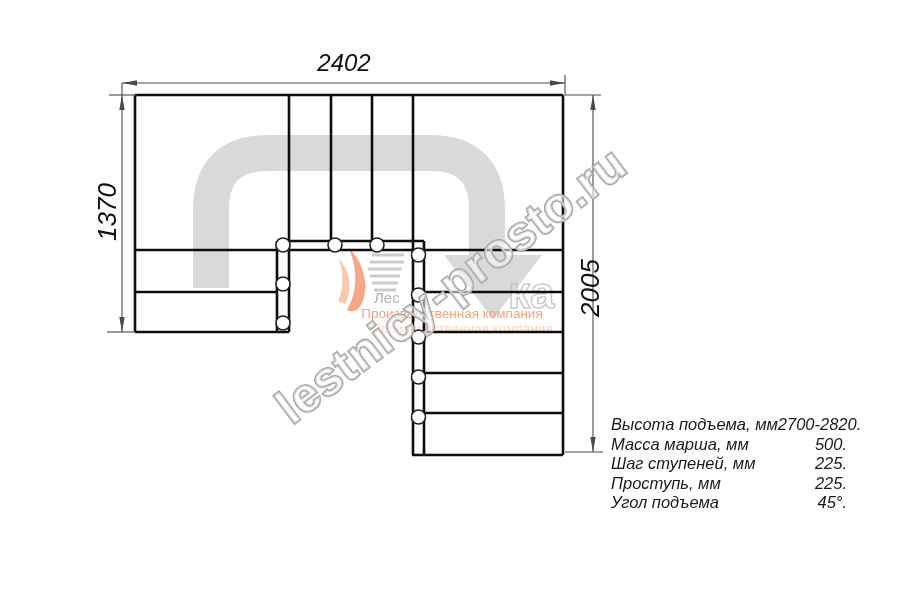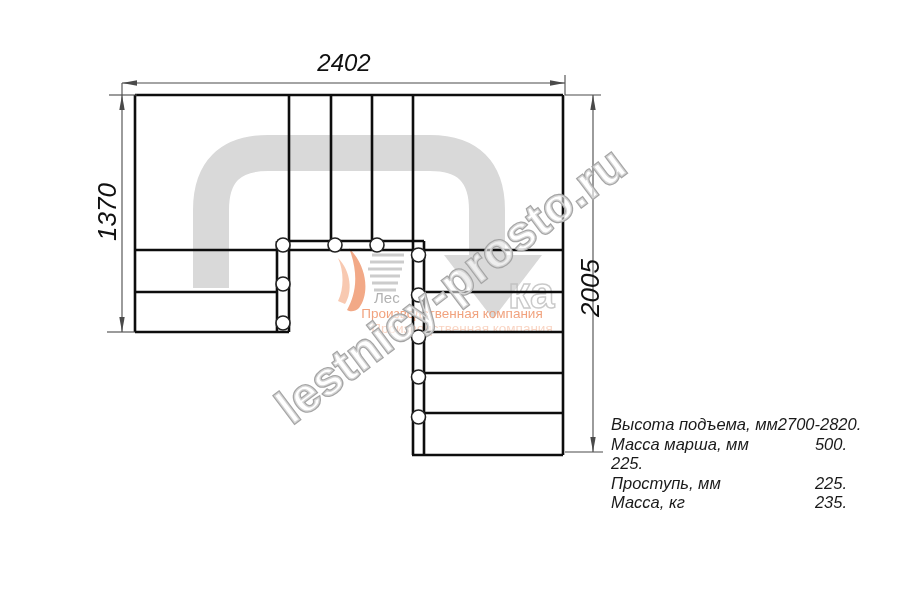--- a/index.html
+++ b/index.html
@@ -120,25 +120,26 @@
   <div class="spec-block">
     <div class="spec-row">
       <span class="spec-label">Высота подъема, мм</span>
       <span class="spec-value">2700-2820.</span>
     </div>
     <div class="spec-row">
       <span class="spec-label">Масса марша, мм</span>
       <span class="spec-value">500.</span>
     </div>
     <div class="spec-row">
+      <span class="spec-label">Шаг ступеней, мм</span>
       <span class="spec-value">225.</span>
     </div>
     <div class="spec-row">
       <span class="spec-label">Проступь, мм</span>
       <span class="spec-value">225.</span>
     </div>
     <div class="spec-row">
-      <span class="spec-label">Масса, кг</span>
-      <span class="spec-value">235.</span>
+      <span class="spec-label">Угол подъема</span>
+      <span class="spec-value">45°.</span>
     </div>
   </div>
 
 </div>
 
 </body></html>

